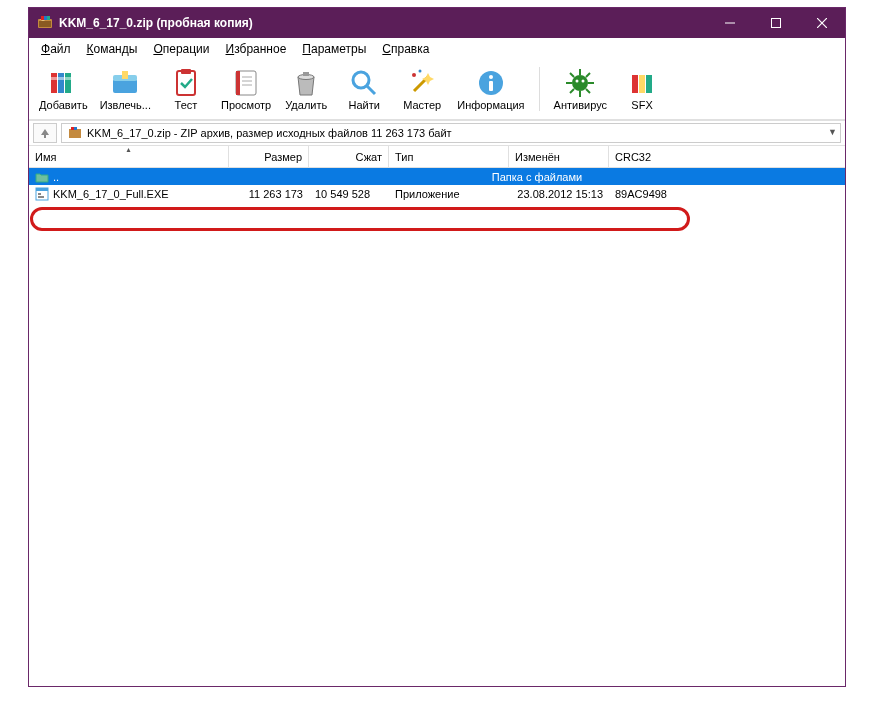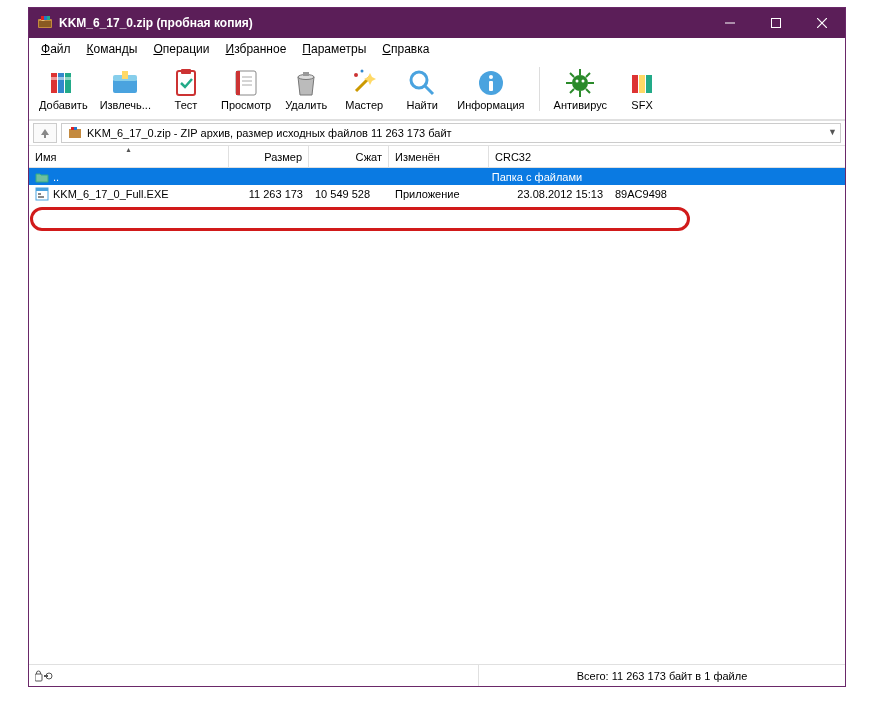--- a/index.html
+++ b/index.html
@@ -242,36 +242,36 @@
             <path d="M8 10 h16 l-2 18 h-12 z" fill="#bbb" stroke="#777"></path>
             <ellipse cx="16" cy="10" rx="8" ry="2.5" fill="#ddd" stroke="#777"></ellipse>
             <rect x="13" y="5" width="6" height="4" fill="#999"></rect>
           </svg>
         </span>
       <span>Удалить</span>
     </div>
     <div class="tb-btn">
       <span class="tb-icon">
           <svg viewBox="0 0 32 32">
+            <circle cx="13" cy="13" r="8" fill="none" stroke="#4aa3df" stroke-width="3"></circle>
+            <line x1="19" y1="19" x2="27" y2="27" stroke="#4aa3df" stroke-width="3"></line>
+          </svg>
+        </span>
+      <span>Найти</span>
+    </div>
+    <div class="tb-btn">
+      <span class="tb-icon">
+          <svg viewBox="0 0 32 32">
             <line x1="8" y1="24" x2="22" y2="10" stroke="#c90" stroke-width="3"></line>
             <path d="M22 6 l2 4 l4 2 l-4 2 l-2 4 l-2 -4 l-4 -2 l4 -2 z" fill="#ffd966"></path>
             <circle cx="8" cy="8" r="2" fill="#c33"></circle>
             <circle cx="14" cy="4" r="1.5" fill="#38c"></circle>
           </svg>
         </span>
       <span>Мастер</span>
-    </div>
-    <div class="tb-btn">
-      <span class="tb-icon">
-          <svg viewBox="0 0 32 32">
-            <circle cx="13" cy="13" r="8" fill="none" stroke="#4aa3df" stroke-width="3"></circle>
-            <line x1="19" y1="19" x2="27" y2="27" stroke="#4aa3df" stroke-width="3"></line>
-          </svg>
-        </span>
-      <span>Найти</span>
     </div>
     <div class="tb-btn">
       <span class="tb-icon">
           <svg viewBox="0 0 32 32">
             <circle cx="16" cy="16" r="12" fill="#4aa3df"></circle>
             <circle cx="16" cy="10" r="2" fill="#fff"></circle>
             <rect x="14" y="14" width="4" height="10" rx="1" fill="#fff"></rect>
           </svg>
         </span>
       <span>Информация</span>
@@ -332,20 +332,23 @@
     <div class="col-h col-name">
       <span class="sort-ind">▴</span>
       <span>Имя</span>
     </div>
     <div class="col-h col-size">
         <span>Размер</span>
       </div>
     <div class="col-h col-packed">
         <span>Сжат</span>
       </div>
+    <div class="col-h col-type">
+        <span>Тип</span>
+      </div>
     <div class="col-h col-mod">
         <span>Изменён</span>
       </div>
     <div class="col-h col-crc">
         <span>CRC32</span>
       </div>
   </div>
 
   <div class="filelist">
     <div class="row folder selected">
@@ -372,31 +375,16 @@
         <span>KKM_6_17_0_Full.EXE</span>
       </div>
       <div class="c c-size">11 263 173</div>
       <div class="c c-packed">10 549 528</div>
       <div class="c c-type">Приложение</div>
       <div class="c c-mod">23.08.2012 15:13</div>
       <div class="c c-crc">89AC9498</div>
     </div>
   </div>
 
-  <div class="statusbar">
-    <div class="status-left">
-      <span>
-          <svg width="18" height="12" viewBox="0 0 18 12">
-            <rect x="0" y="4" width="7" height="7" rx="1" fill="none" stroke="#555"></rect>
-            <path d="M1.5 4 v-1 a2 2 0 0 1 4 0 v1" fill="none" stroke="#555"></path>
-            <circle cx="14" cy="6" r="3" fill="none" stroke="#555"></circle>
-            <rect x="9" y="5" width="4" height="2" fill="#555"></rect>
-          </svg>
-        </span>
-    </div>
-    <div class="status-right">
-      <span>Всего: 11 263 173 байт в 1 файле</span>
-    </div>
-  </div>
 
 </div>
 
 <div class="highlight-box"></div>
 
 </body></html>

